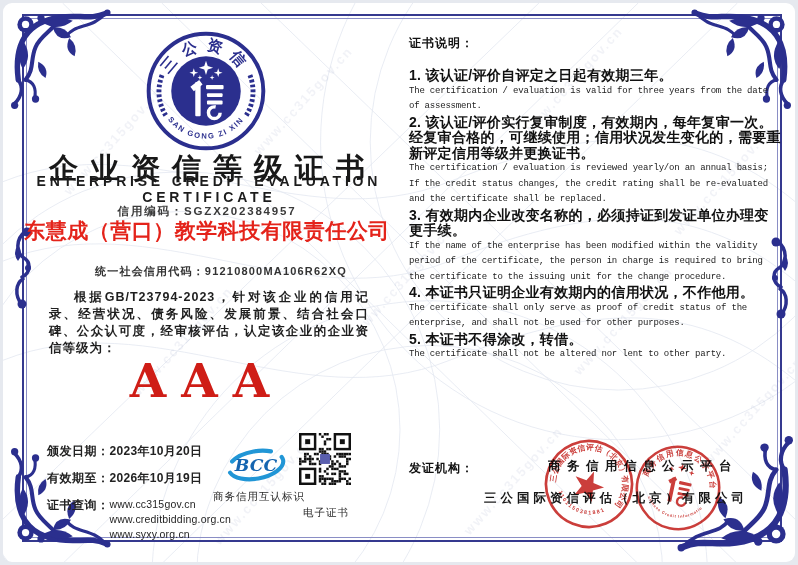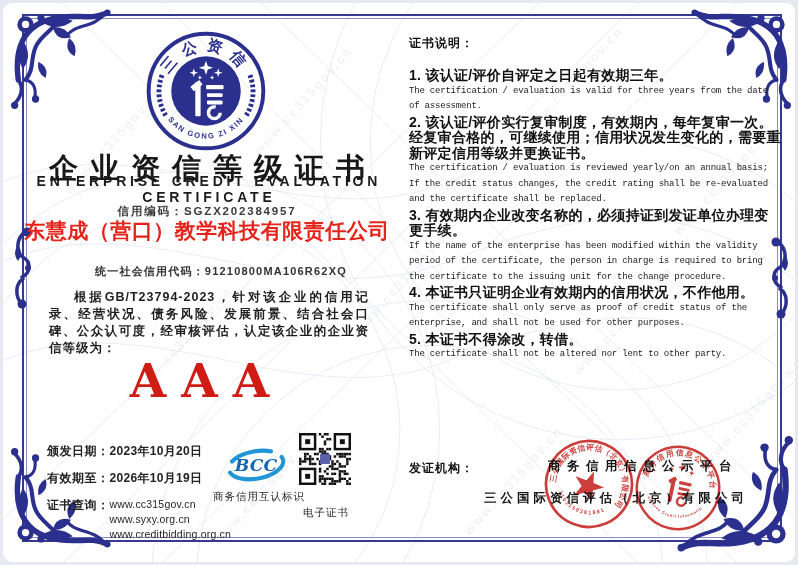--- a/index.html
+++ b/index.html
@@ -222,22 +222,22 @@
         <span class="val">2023年10月20日</span>
       </div>
       <div class="drow">
         <span class="lbl">有效期至：</span>
         <span class="val">2026年10月19日</span>
       </div>
       <div class="drow">
         <span class="lbl">证书查询：</span>
         <span class="urls">
           <div>www.cc315gov.cn</div>
+          <div>www.creditbidding.org.cn</div>
           <div>www.syxy.org.cn</div>
-          <div>www.creditbidding.org.cn</div>
         </span>
       </div>
     </div>
 
     <svg class="bcc" viewBox="0 0 90 60">
       <g transform="rotate(-10 45 30)">
         <ellipse cx="45" cy="30" rx="40" ry="20" fill="none" stroke="#2196d6" stroke-width="6" stroke-dasharray="92 18 60 18" stroke-linecap="round"></ellipse>
       </g>
       <text x="45" y="39" text-anchor="middle" font-size="25" font-weight="bold" font-style="italic" font-family="'DejaVu Serif',serif" fill="#1565b0">BCC</text>
     </svg>

